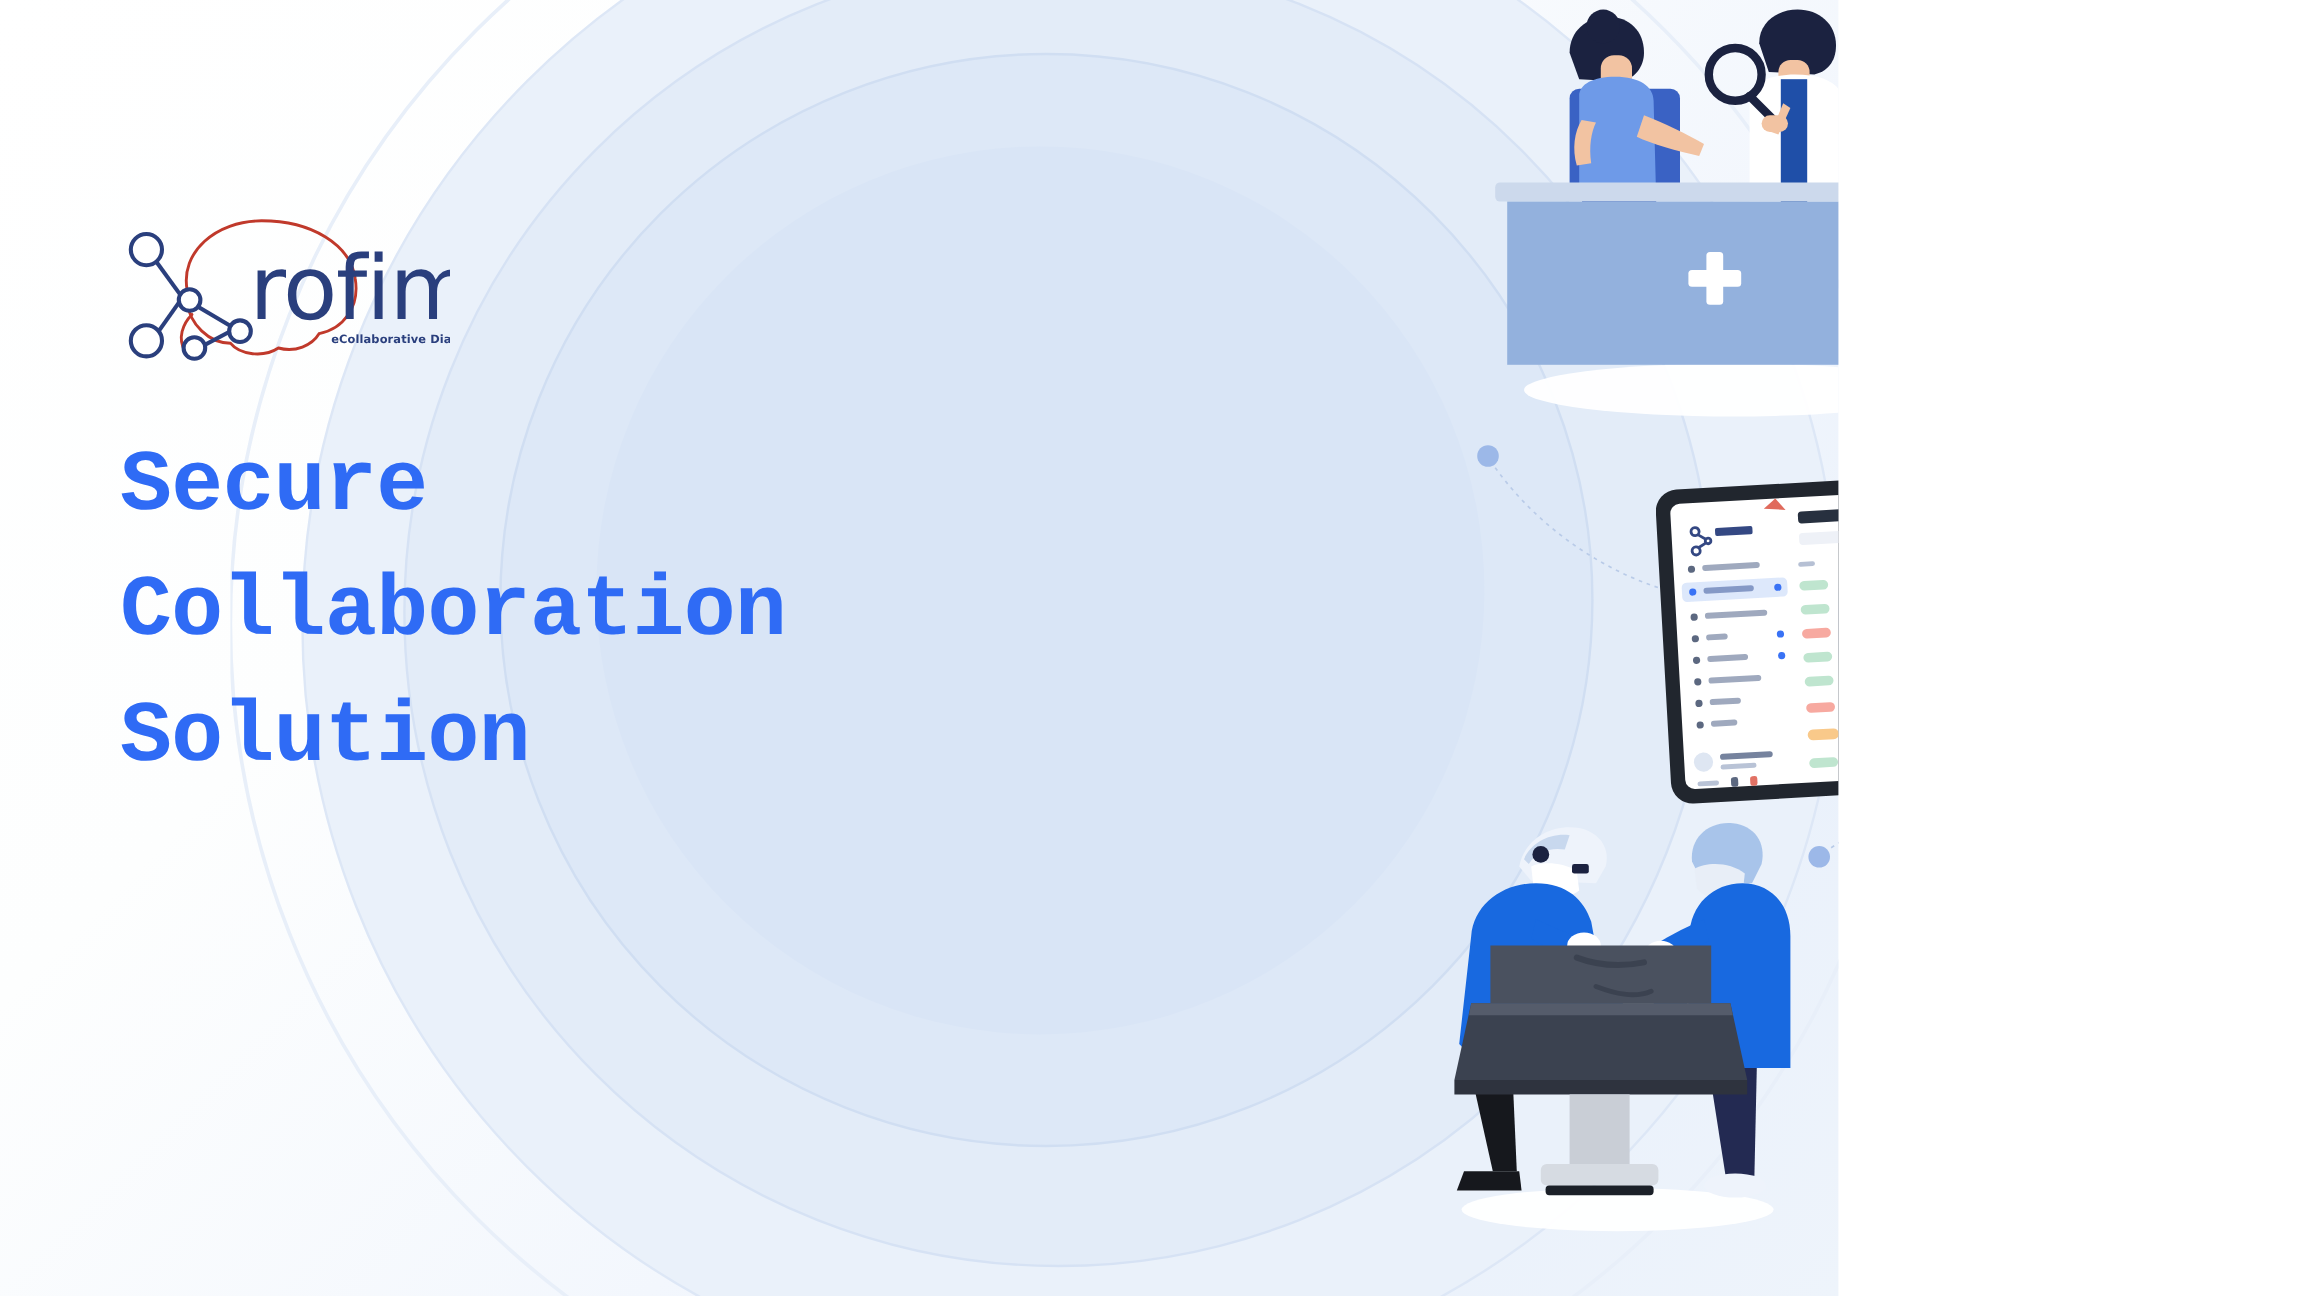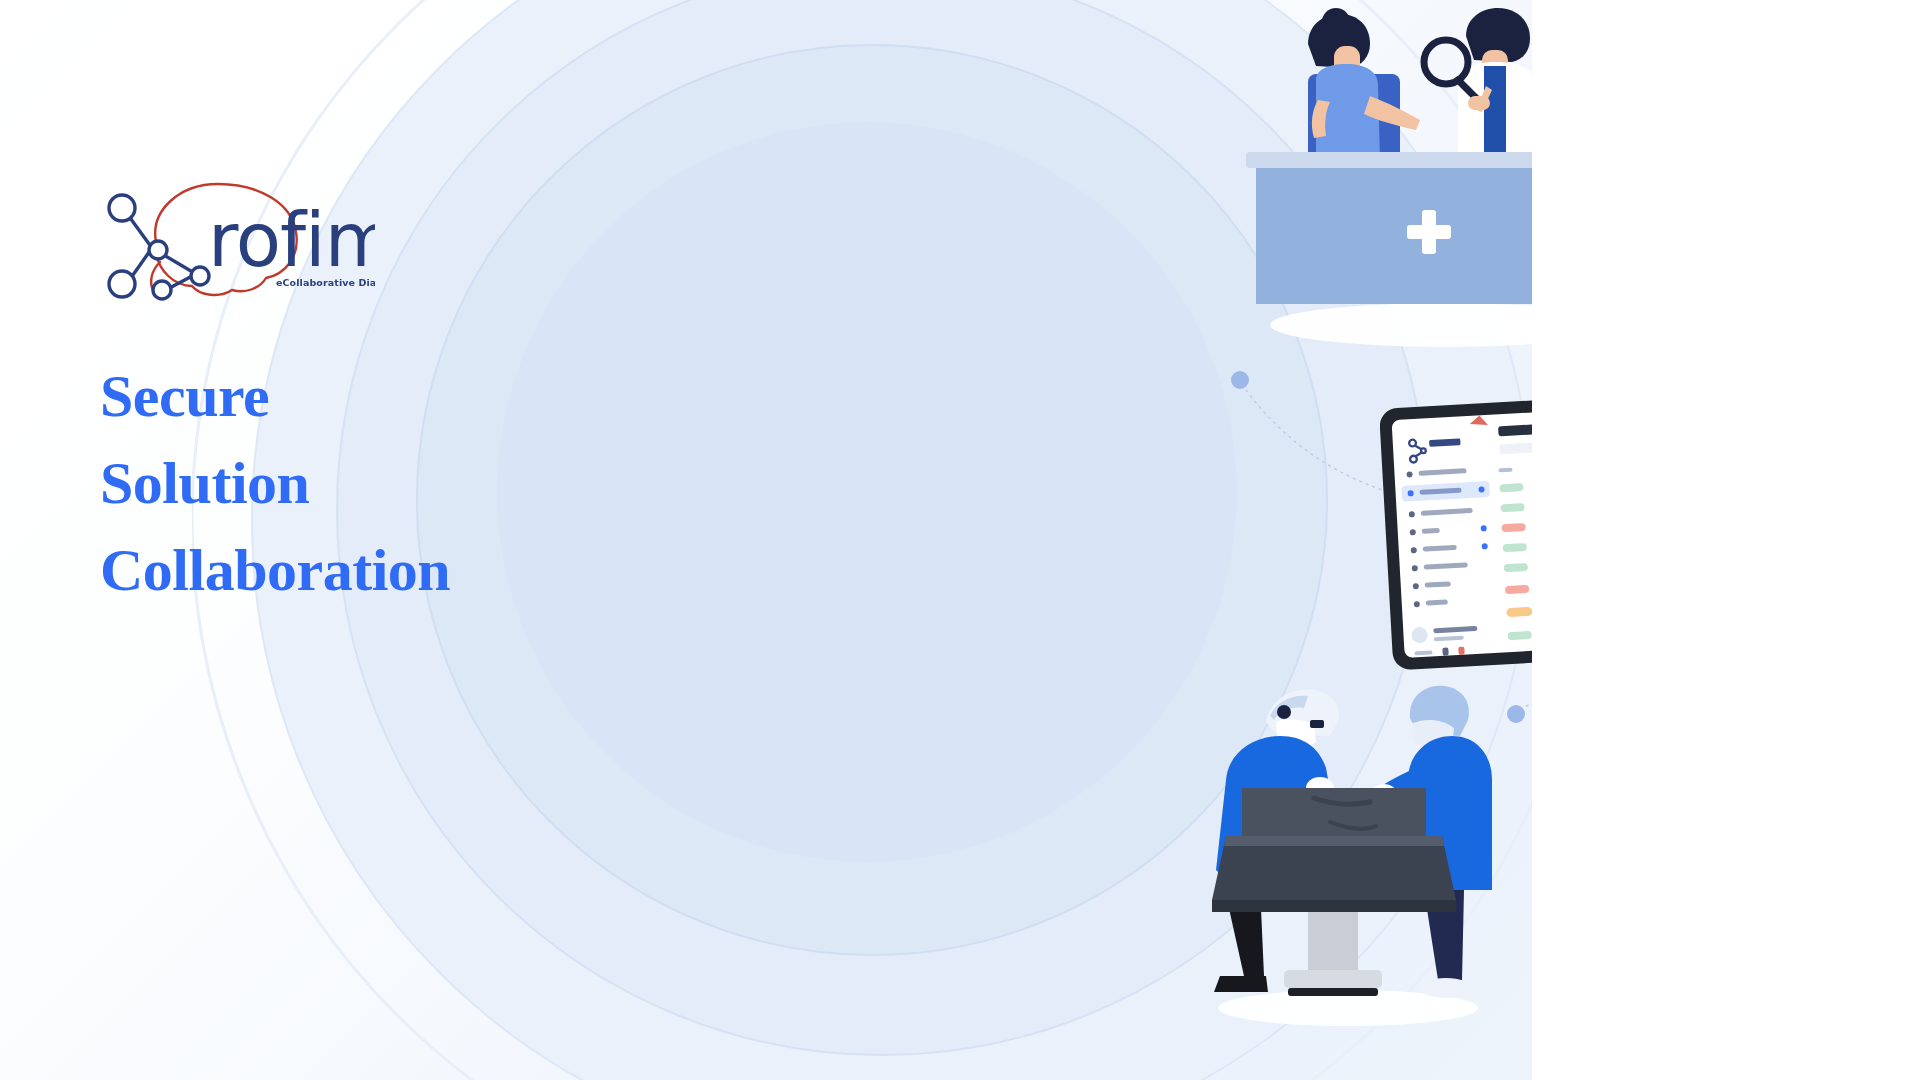--- a/index.html
+++ b/index.html
@@ -27,23 +27,23 @@
     position:absolute;
     left:100px;
     top:170px;
     width:720px;
     z-index: 6;
   }
   .logo-wrap { width:275px; height:135px; position:relative; margin-bottom:48px; }
   .logo-svg { width:275px; height:135px; display:block; }
 
   .headline {
-    font-family: Liberation Serif, serif;
+    font-family: Liberation Mono, monospace;
     font-weight: 700;
-    font-size: 60px;
+    font-size: 72px;
     line-height: 1.45;
     letter-spacing: -0.5px;
     color: #2f6bf5;
   }
   .headline .line { display:block; white-space:nowrap; }
 
   
   .illu { position:absolute; inset:0; z-index:4; pointer-events:none; }
   .illu svg { position:absolute; }
 
@@ -101,22 +101,22 @@
         </g>
 
         <text x="108" y="96" font-family="'DejaVu Sans', sans-serif" font-size="74" font-weight="400" letter-spacing="-1" fill="#2a3f7d">rofim</text>
 
         <text x="176" y="116" font-family="'DejaVu Sans', sans-serif" font-size="9.5" font-weight="600" letter-spacing="0.1" fill="#2a3f7d">eCollaborative Diagnosis</text>
       </svg>
     </div>
 
     <h1 class="headline">
       <span class="line">Secure</span>
+      <span class="line">Collaboration</span>
       <span class="line">Solution</span>
-      <span class="line">Collaboration</span>
     </h1>
   </div>
 
   <div class="illu">
 
     <svg style="left:1150px; top:280px; width:700px; height:520px;" viewBox="0 0 700 520" xmlns="http://www.w3.org/2000/svg">
       <path d="M92 104 C130 160, 190 200, 250 215" fill="none" stroke="#b9cbe8" stroke-width="1.4" stroke-dasharray="3 4"></path>
       <path d="M370 430 C420 400, 470 360, 520 330" fill="none" stroke="#b9cbe8" stroke-width="1.4" stroke-dasharray="3 4"></path>
       <circle cx="90" cy="100" r="9" fill="#9cb8e8"></circle>
       <circle cx="366" cy="434" r="9" fill="#9cb8e8"></circle>

